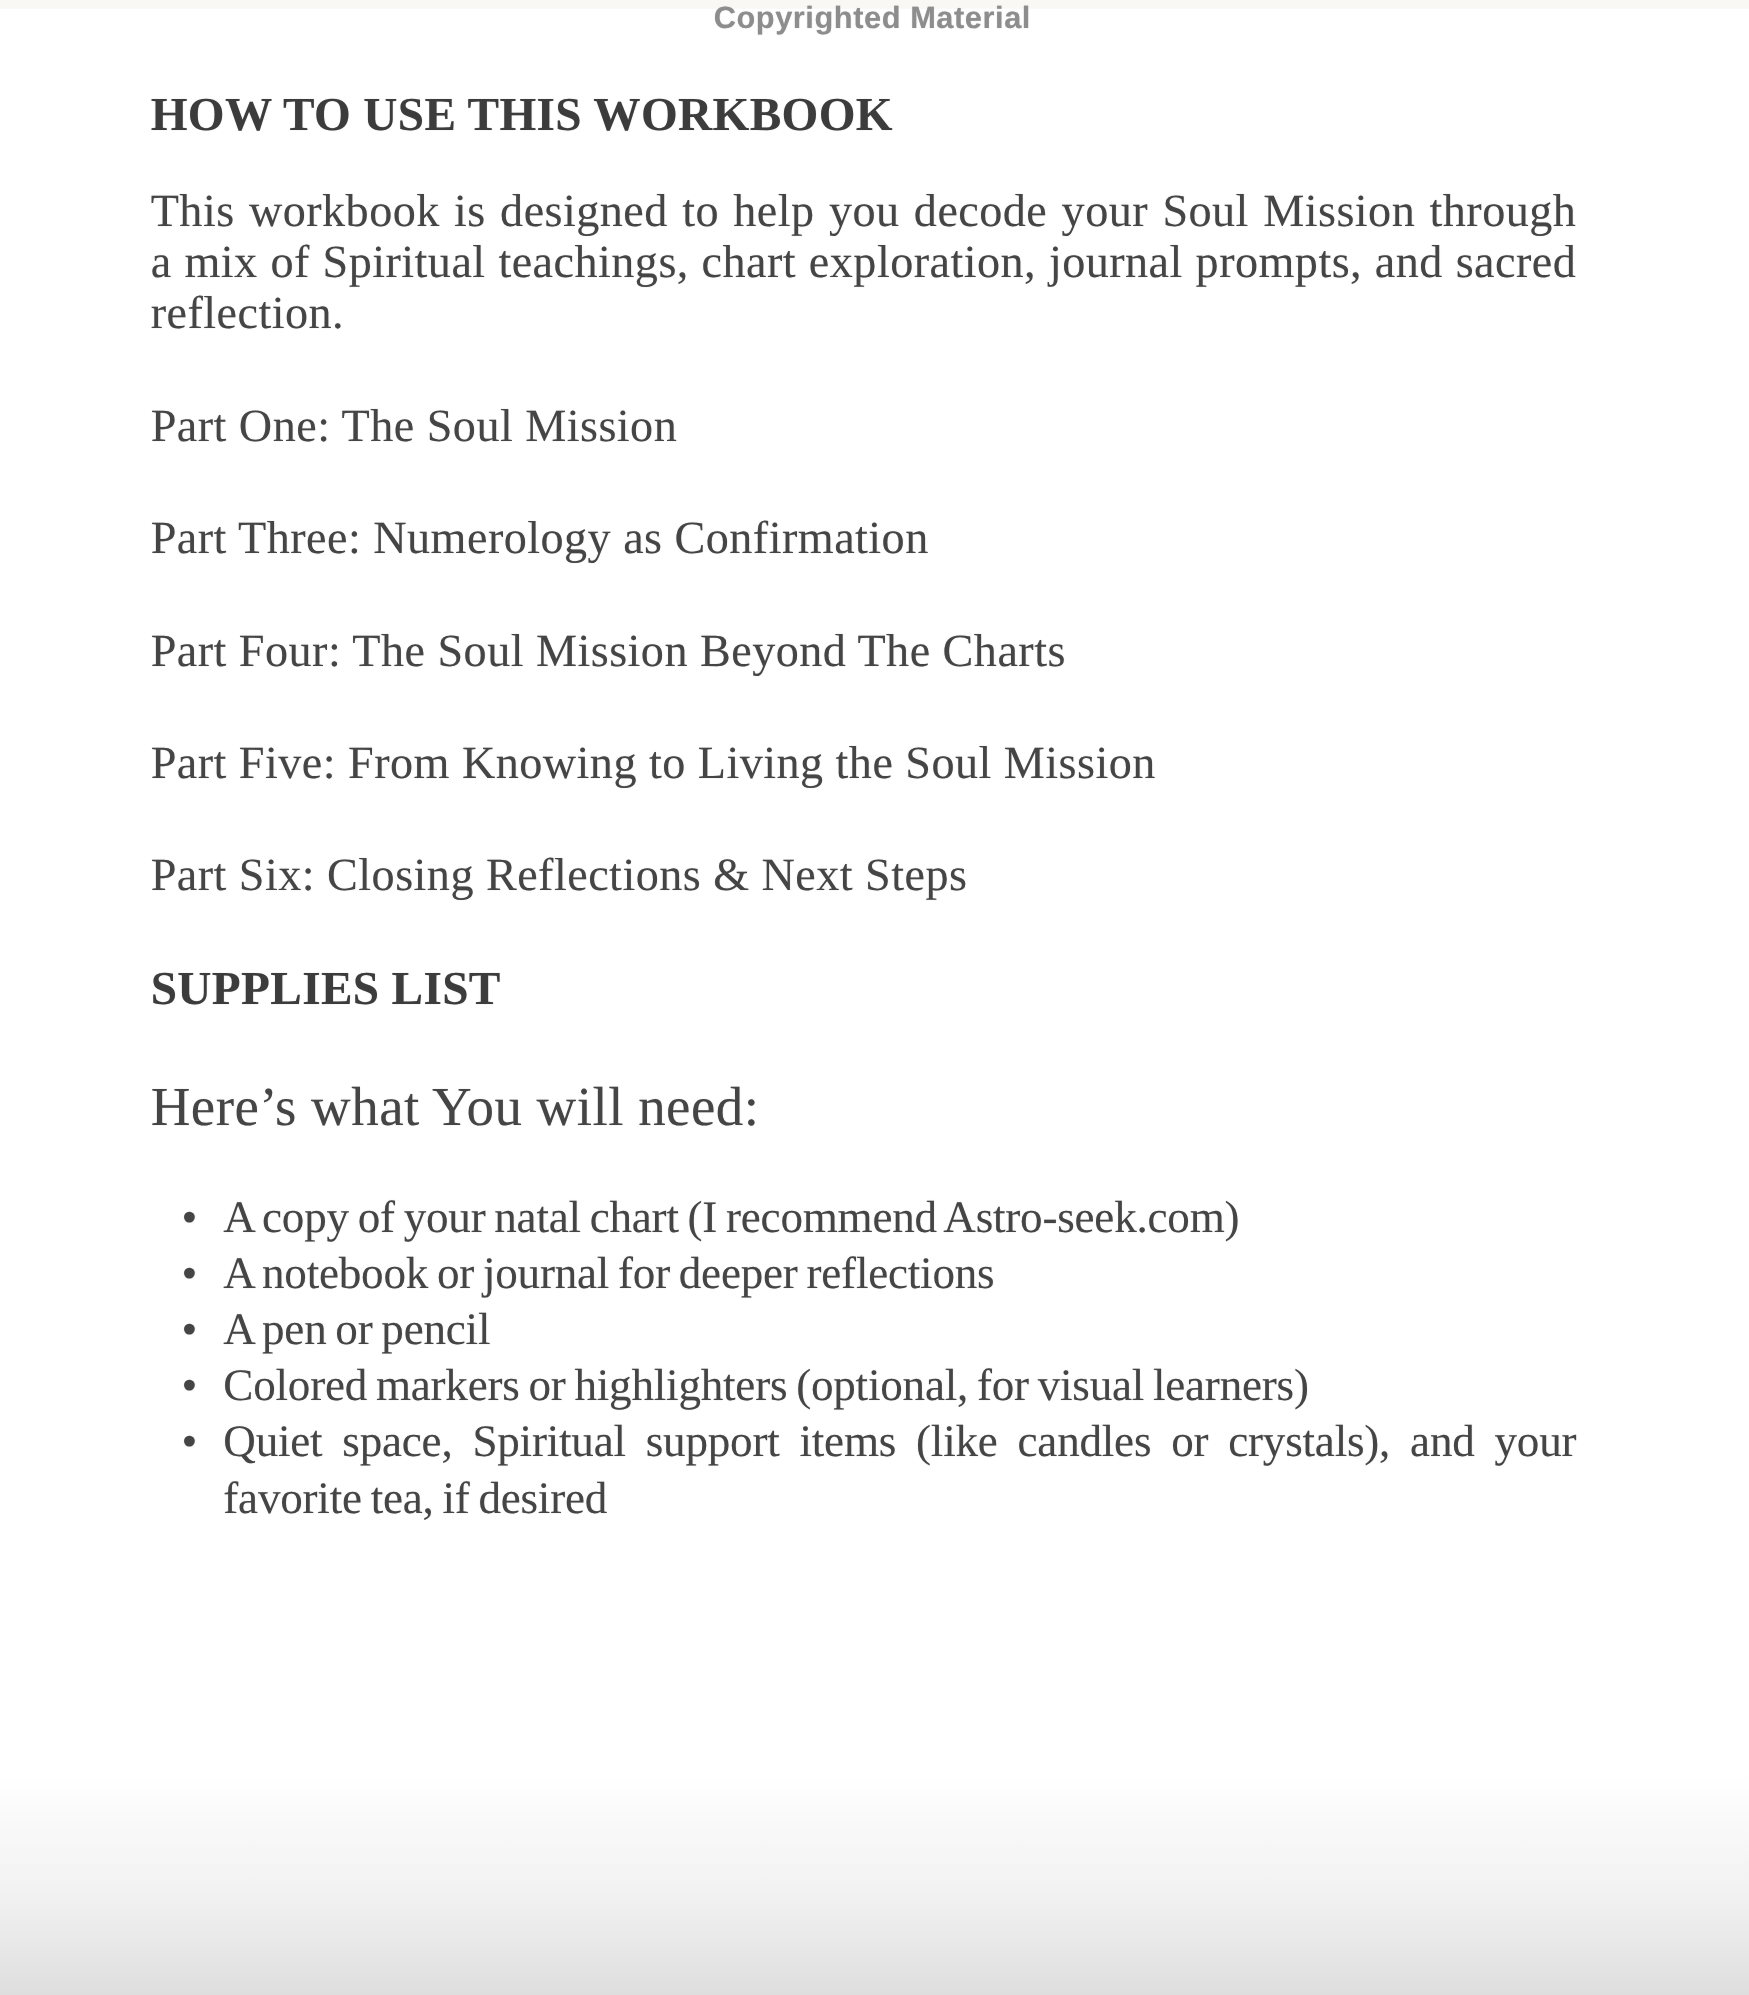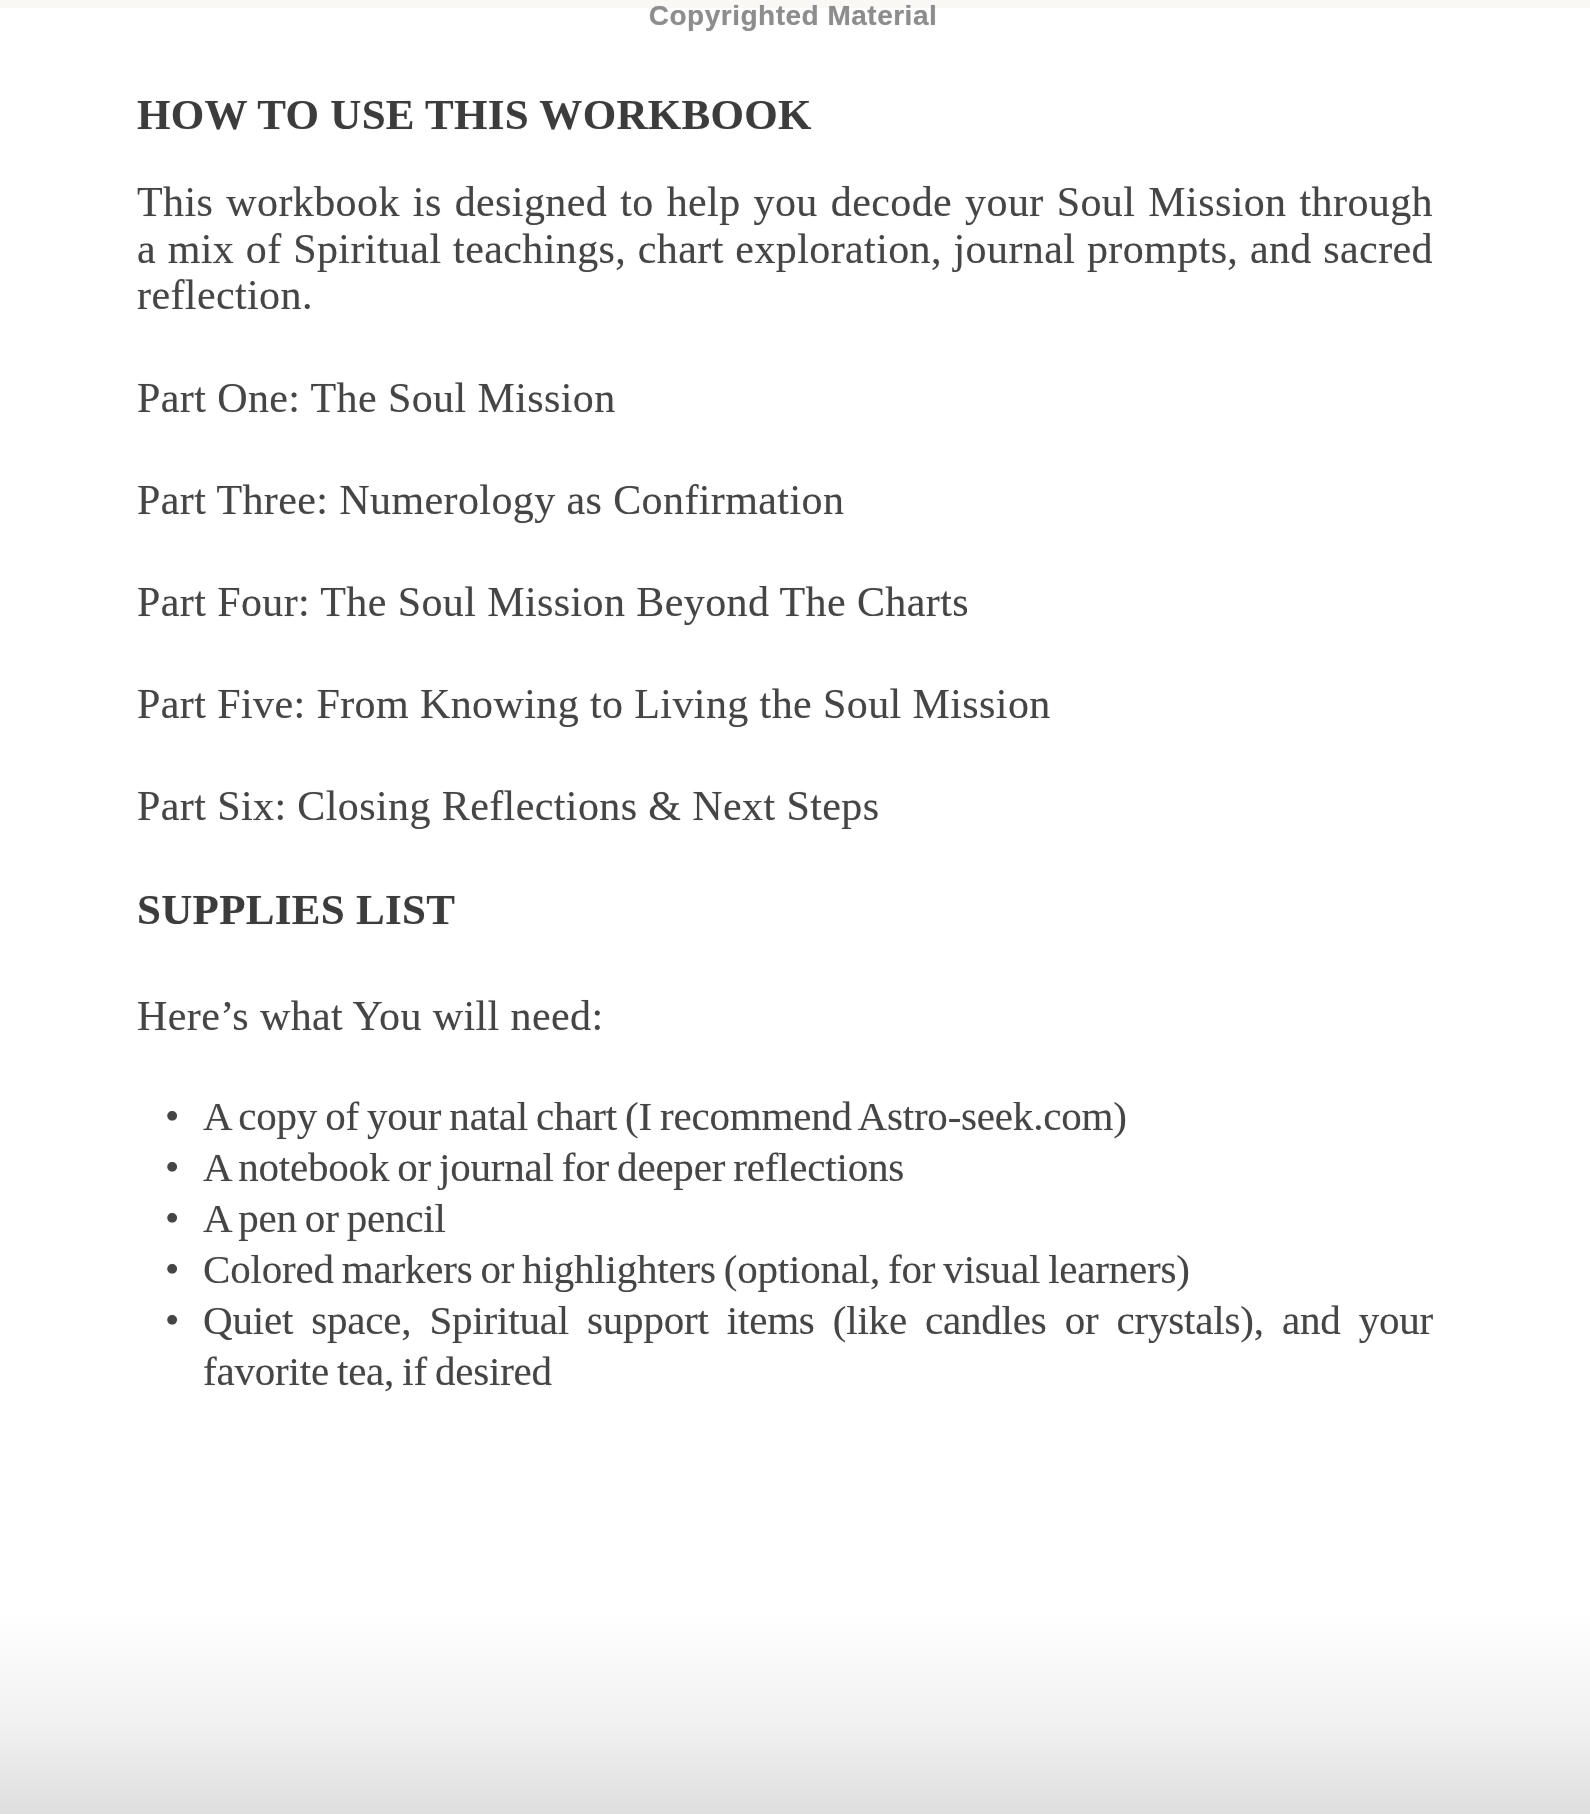--- a/index.html
+++ b/index.html
@@ -26,21 +26,21 @@
     font-weight: bold;
     font-size: 28px;
     line-height: 28px;
     letter-spacing: 0.5px;
     color: #8d8d8d;
   }
   .page {
     position: relative;
     height: 100%;
     box-sizing: border-box;
-    padding: 12px 157px 0 137px;
+    padding: 2px 157px 0 137px;
     overflow: hidden; 
   }
   .soft {
     text-shadow: 0 0 1px rgba(70,70,70,0.35);
   }
   .h1, .h2 {
     margin: 0;
     font-size: 43px;
     line-height: 46px;
     font-weight: bold;
@@ -63,21 +63,21 @@
     letter-spacing: 0.4px;
   }
   .part {
     margin: 56px 0 0 0;
     font-size: 42px;
     line-height: 46px;
     letter-spacing: 0.4px;
   }
   .supplies-intro {
     margin: 60px 0 0 0;
-    font-size: 42px;
+    font-size: 50px;
     line-height: 46px;
     letter-spacing: 0.4px;
     font-family: Liberation Serif, serif;
   }
   .supplies {
     list-style: none;
     margin: 52px 0 0 0;
     padding: 0;
   }
   .supply {

